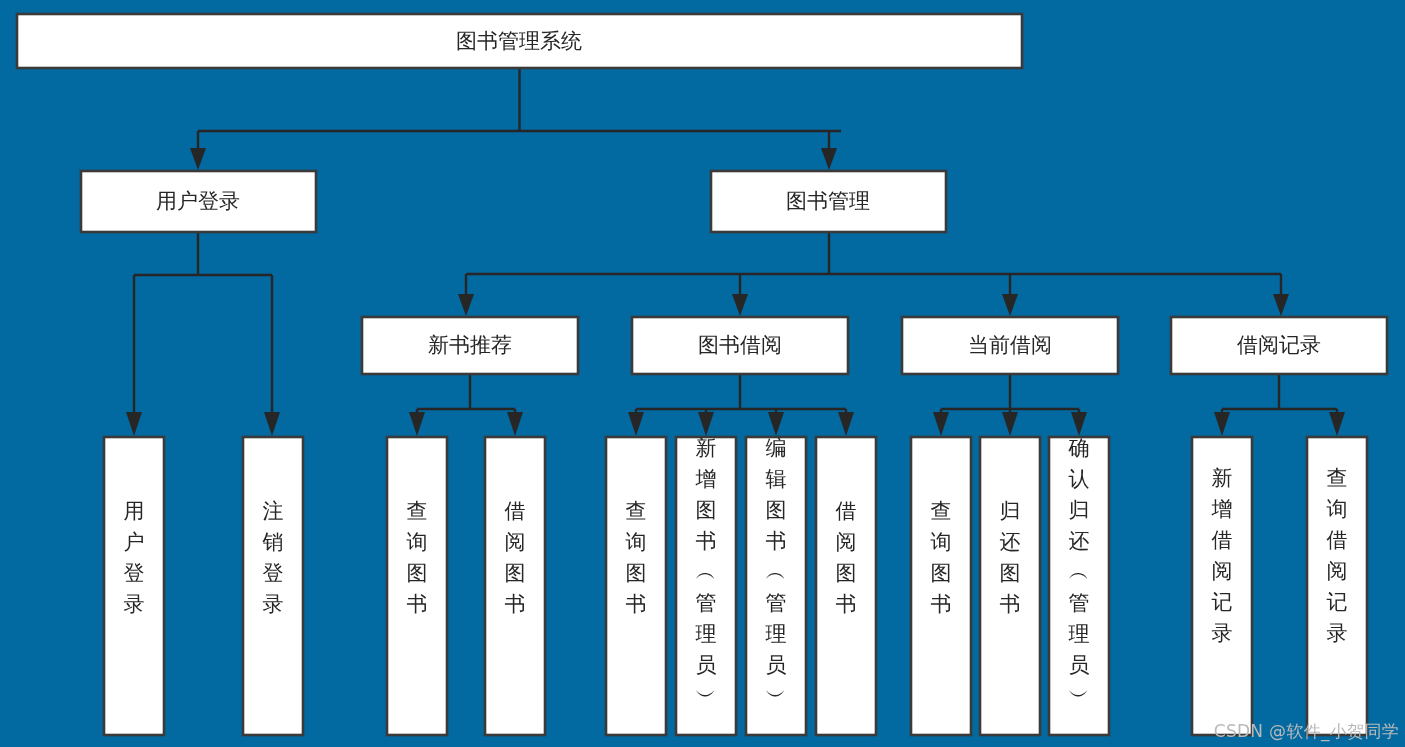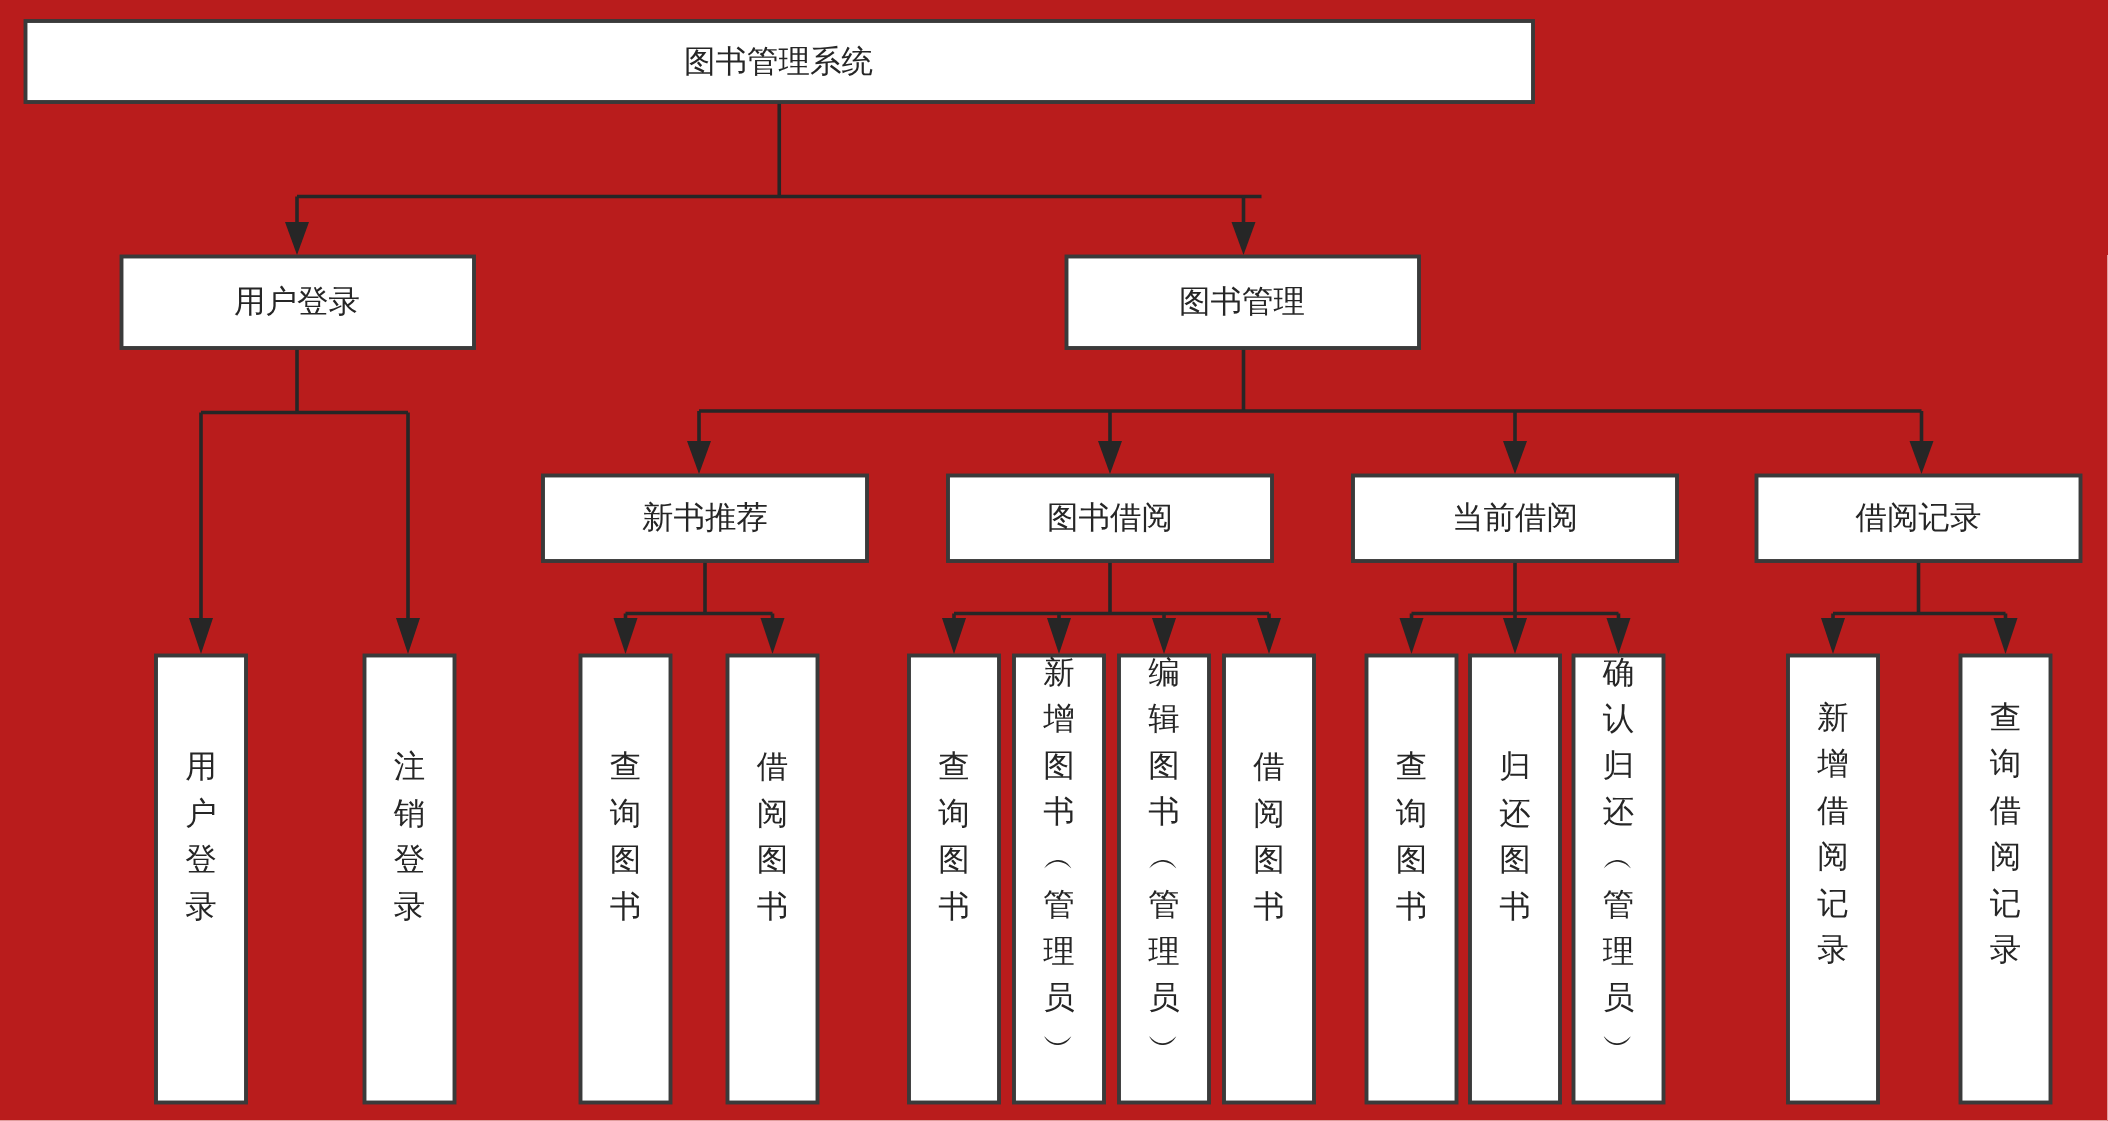--- a/index.html
+++ b/index.html
@@ -11,21 +11,21 @@
   body {
     width: 1405px;
     height: 747px;
     font-family: "DejaVu Sans", "Liberation Sans", sans-serif;
     overflow: hidden;
   }
   #diagram-root {
     position: relative;
     width: 1405px;
     height: 747px;
-    background: #b91c1c;
+    background: #0369a1;
   }
   svg#tree-svg {
     position: absolute;
     left: 0;
     top: 0;
     width: 1405px;
     height: 747px;
     display: block;
   }
   .node-box {
@@ -224,14 +224,15 @@
       <rect class="node-box" x="1192" y="437" width="60" height="298"></rect>
       <text class="node-label-vertical" x="1222" y="485"><tspan x="1222" y="485">新</tspan><tspan x="1222" y="516">增</tspan><tspan x="1222" y="547">借</tspan><tspan x="1222" y="578">阅</tspan><tspan x="1222" y="609">记</tspan><tspan x="1222" y="640">录</tspan></text>
     </g>
     <g>
       <rect class="node-box" x="1307" y="437" width="60" height="298"></rect>
       <text class="node-label-vertical" x="1337" y="485"><tspan x="1337" y="485">查</tspan><tspan x="1337" y="516">询</tspan><tspan x="1337" y="547">借</tspan><tspan x="1337" y="578">阅</tspan><tspan x="1337" y="609">记</tspan><tspan x="1337" y="640">录</tspan></text>
     </g>
 
   </svg>
 
+  <div class="watermark-text">CSDN @软件_小贺同学</div>
 
 </div>
 
 </body></html>

